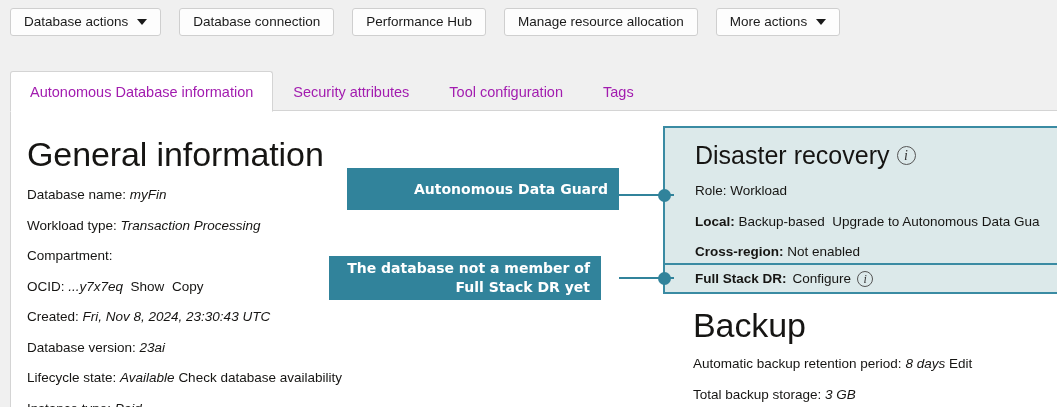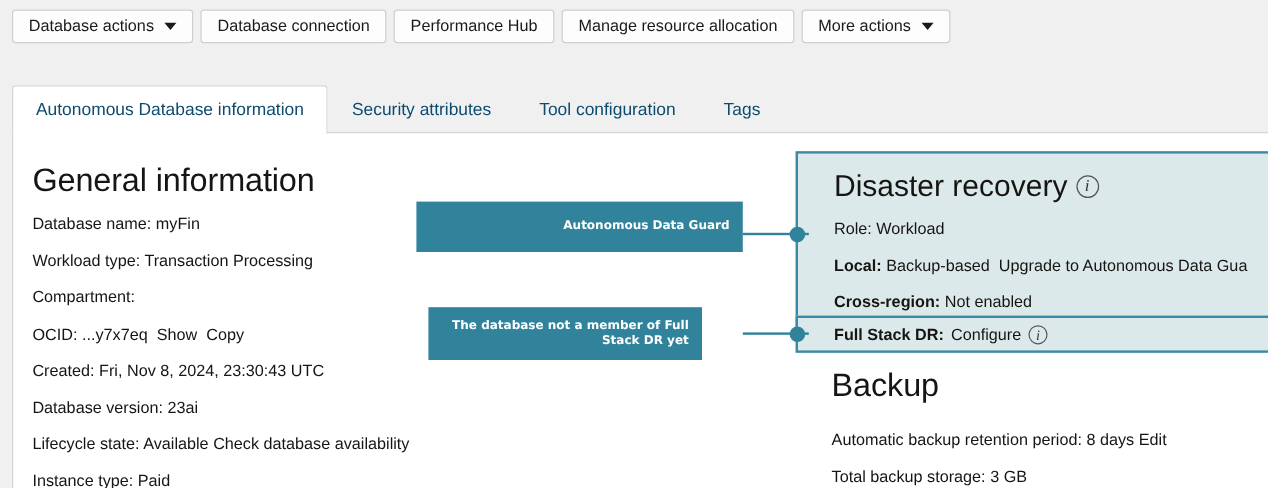--- a/index.html
+++ b/index.html
@@ -17,21 +17,21 @@
     color: #161513;
     -webkit-font-smoothing: antialiased;
   }
 
   
   .toolbar {
     position: absolute;
     left: 10px; top: 8px;
     display: flex;
     align-items: center;
-    gap: 6px;
+    gap: 18px;
   }
   .tb-btn {
     background: #fdfdfd;
     border: 1px solid #cfcfcf;
     border-radius: 3px;
     height: 28px;
     padding: 0 13px;
     display: flex;
     align-items: center;
     gap: 9px;
@@ -58,21 +58,21 @@
     height: 42px;
     display: flex;
     align-items: flex-end;
   }
   .tab {
     height: 41px;
     padding: 0 19px;
     display: flex;
     align-items: center;
     font-size: 14.5px;
-    color: #0c4a6e;
+    color: #a21caf;
     white-space: nowrap;
     cursor: pointer;
     border: 1px solid transparent;
     border-bottom: none;
   }
   .tab.active {
     background: #ffffff;
     border: 1px solid #d4d4d4;
     border-bottom: 1px solid #ffffff;
     border-radius: 3px 3px 0 0;
@@ -92,58 +92,58 @@
   }
 
   
   .col-left {
     position: absolute;
     left: 27px; top: 135px;
     width: 460px;
     z-index: 2;
   }
   .section-title {
-    font-size: 27px;
+    font-size: 34px;
     font-weight: 400;
     color: #161513;
     margin: 0 0 14px 0;
     letter-spacing: -0.1px;
   }
   .kv {
     font-size: 13.5px;
     line-height: 1;
     margin-bottom: 17px;
     color: #161513;
     white-space: nowrap;
   }
   .kv .k { font-weight: normal; }
-  .kv .v { font-weight: normal; }
+  .kv .v { font-weight: normal; font-style: italic; }
   a.lnk {
     color: #161513;
     cursor: pointer;
   }
 
   
   .callout {
     position: absolute;
     background: #31839b;
     color: #ffffff;
     font-family: "DejaVu Sans", sans-serif;
-    font-size: 10px;
+    font-size: 14px;
     font-weight: bold;
     display: flex;
     align-items: center;
     justify-content: flex-end;
     text-align: right;
     padding: 6px 11px;
     line-height: 1.35;
     z-index: 6;
   }
   #callout-adg { left: 347px; top: 168px; width: 272px; height: 42px; }
-  #callout-fsdr { left: 357px; top: 256px; width: 228px; height: 44px; }
+  #callout-fsdr { left: 329px; top: 256px; width: 272px; height: 44px; }
 
   .connector {
     position: absolute;
     height: 2px;
     background: #31839b;
     z-index: 5;
   }
   #conn-adg  { left: 619px; top: 194px; width: 55px; }
   #conn-fsdr { left: 619px; top: 277px; width: 55px; }
 
@@ -221,21 +221,21 @@
     vertical-align: middle;
   }
   .info-icon.big { width: 19px; height: 19px; font-size: 14px; }
 
   
   .backup {
     position: absolute;
     left: 693px; top: 306px;
     z-index: 2;
   }
-  .backup .section-title { margin-bottom: 23px; }
+  .backup .section-title { margin-bottom: 12px; }
 </style>
 </head>
 <body>
 
 <div class="toolbar">
   <div class="tb-btn">
     <span>Database actions</span>
     <span class="caret"></span>
   </div>
   <div class="tb-btn">

